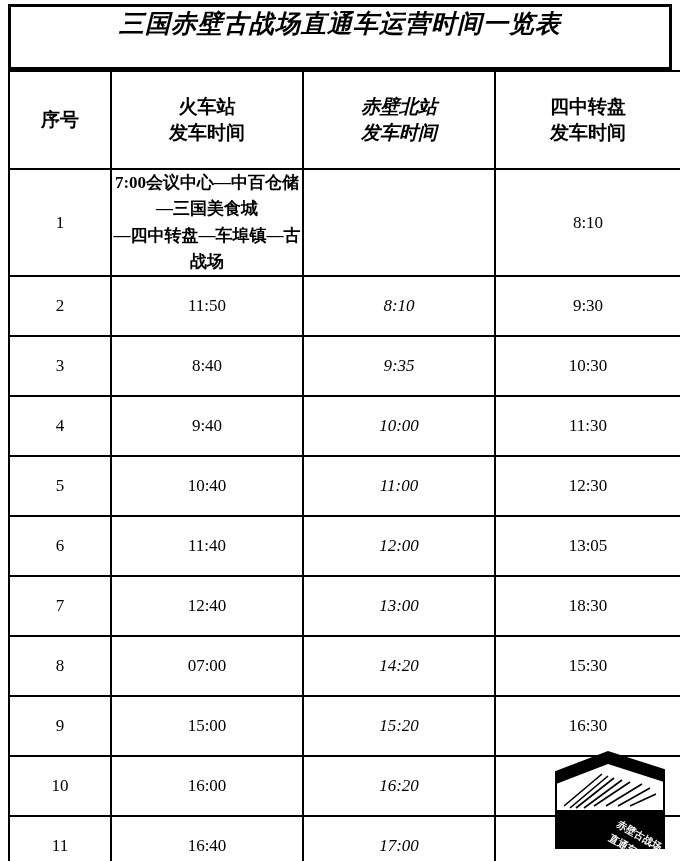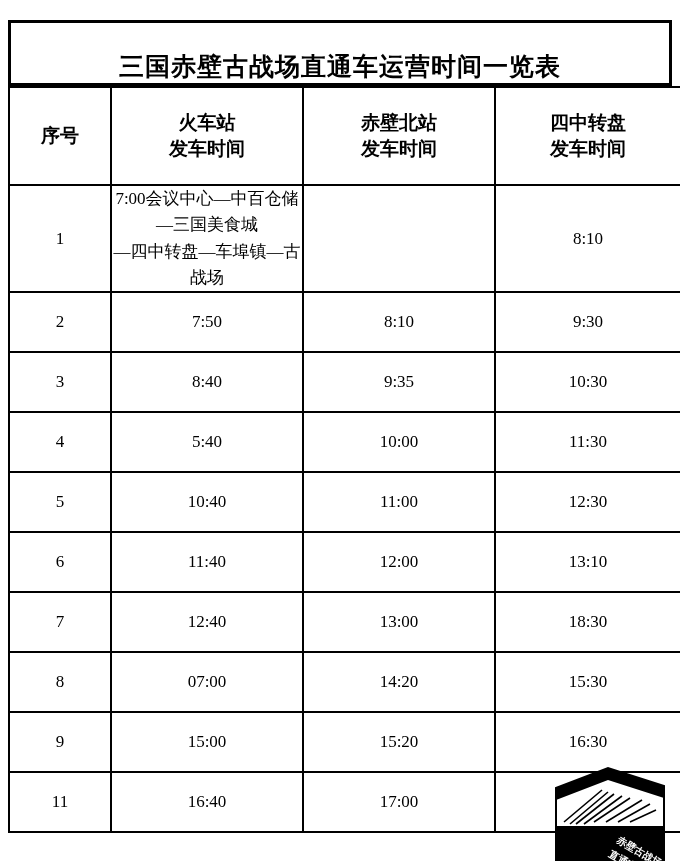--- a/index.html
+++ b/index.html
@@ -17,28 +17,29 @@
   }
   .page {
     width: 680px;
     height: 861px;
     position: relative;
     box-sizing: border-box;
   }
   .title-row {
     height: 66px;
     display: flex;
-    align-items: flex-end;
+    align-items: flex-start;
     justify-content: center;
     border-left: 3px solid #000;
     border-right: 3px solid #000;
     border-top: 3px solid #000;
     border-bottom: 3px solid #000;
-    margin: 20px 8px 0 8px;
+    margin: 4px 8px 0 8px;
     box-sizing: border-box;
+    font-style: italic;
   }
   .title-text {
     font-size: 25px;
     font-weight: bold;
     letter-spacing: 1px;
     font-family: "Liberation Serif", "DejaVu Serif", serif;
   }
   table.schedule {
     border-collapse: collapse;
     margin: 0 8px;
@@ -60,26 +61,27 @@
     line-height: 1.35;
   }
   table.schedule tbody td {
     height: 58px;
   }
   tr.row-first td {
     height: 74px;
   }
   .col-seq { width: 100px; }
   .col-a { width: 190px; margin-left: 16px; }
-  .col-b { width: 190px; }
+  .col-b { width: 190px; font-style: italic; }
   .col-c { width: 184px; }
   .route-cell {
     font-size: 16px;
     line-height: 1.55;
     padding: 0 6px;
+    font-weight: bold;
   }
   .stamp {
     position: absolute;
     right: 10px;
     bottom: 12px;
     width: 120px;
     height: 105px;
     pointer-events: none;
   }
 </style>
@@ -119,51 +121,51 @@
         <td class="col-a route-cell">
           <div>7:00会议中心—中百仓储—三国美食城</div>
           <div>—四中转盘—车埠镇—古战场</div>
         </td>
         <td class="col-b"></td>
         <td class="col-c">8:10</td>
       </tr>
 
       <tr>
         <td class="col-seq">2</td>
-        <td class="col-a">7:50</td>
+        <td class="col-a">11:50</td>
         <td class="col-b">8:10</td>
         <td class="col-c">9:30</td>
       </tr>
 
       <tr>
         <td class="col-seq">3</td>
         <td class="col-a">8:40</td>
         <td class="col-b">9:35</td>
         <td class="col-c">10:30</td>
       </tr>
 
       <tr>
         <td class="col-seq">4</td>
-        <td class="col-a">5:40</td>
+        <td class="col-a">9:40</td>
         <td class="col-b">10:00</td>
         <td class="col-c">11:30</td>
       </tr>
 
       <tr>
         <td class="col-seq">5</td>
         <td class="col-a">10:40</td>
         <td class="col-b">11:00</td>
         <td class="col-c">12:30</td>
       </tr>
 
       <tr>
         <td class="col-seq">6</td>
         <td class="col-a">11:40</td>
         <td class="col-b">12:00</td>
-        <td class="col-c">13:10</td>
+        <td class="col-c">13:05</td>
       </tr>
 
       <tr>
         <td class="col-seq">7</td>
         <td class="col-a">12:40</td>
         <td class="col-b">13:00</td>
         <td class="col-c">18:30</td>
       </tr>
 
       <tr>
@@ -173,20 +175,26 @@
         <td class="col-c">15:30</td>
       </tr>
 
       <tr>
         <td class="col-seq">9</td>
         <td class="col-a">15:00</td>
         <td class="col-b">15:20</td>
         <td class="col-c">16:30</td>
       </tr>
 
+      <tr>
+        <td class="col-seq">10</td>
+        <td class="col-a">16:00</td>
+        <td class="col-b">16:20</td>
+        <td class="col-c"></td>
+      </tr>
 
       <tr>
         <td class="col-seq">11</td>
         <td class="col-a">16:40</td>
         <td class="col-b">17:00</td>
         <td class="col-c"></td>
       </tr>
 
     </tbody>
   </table>

